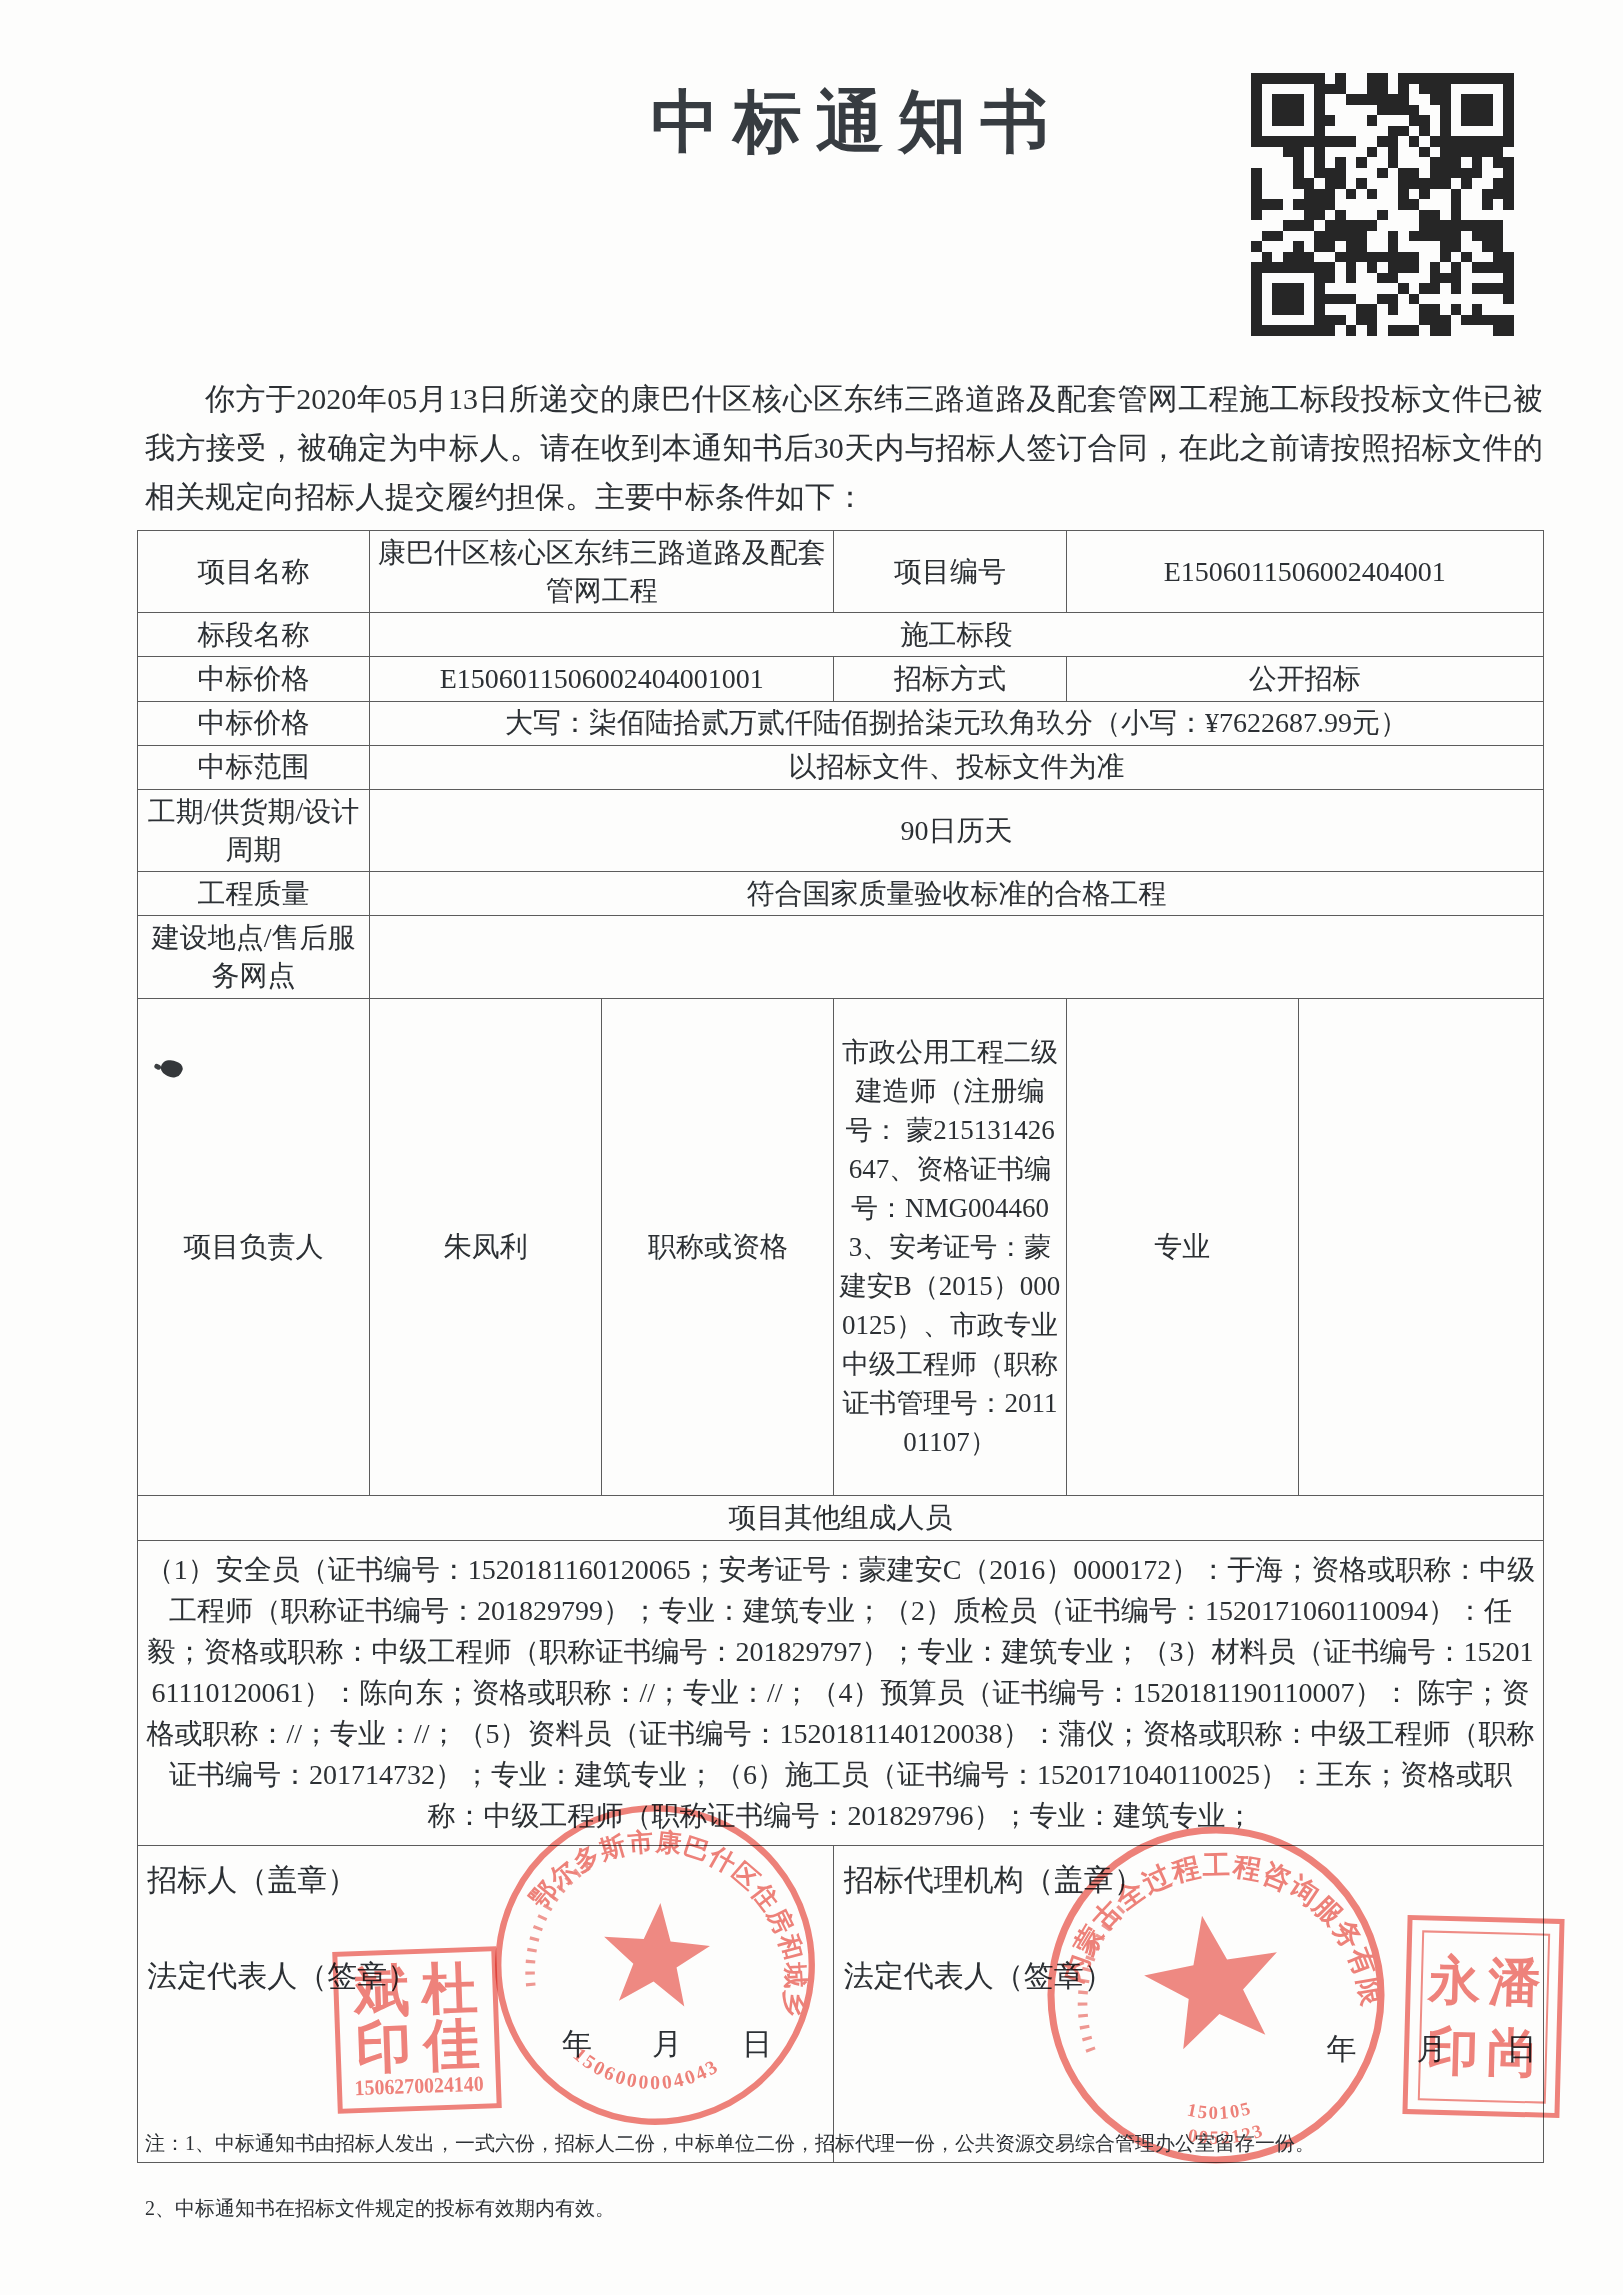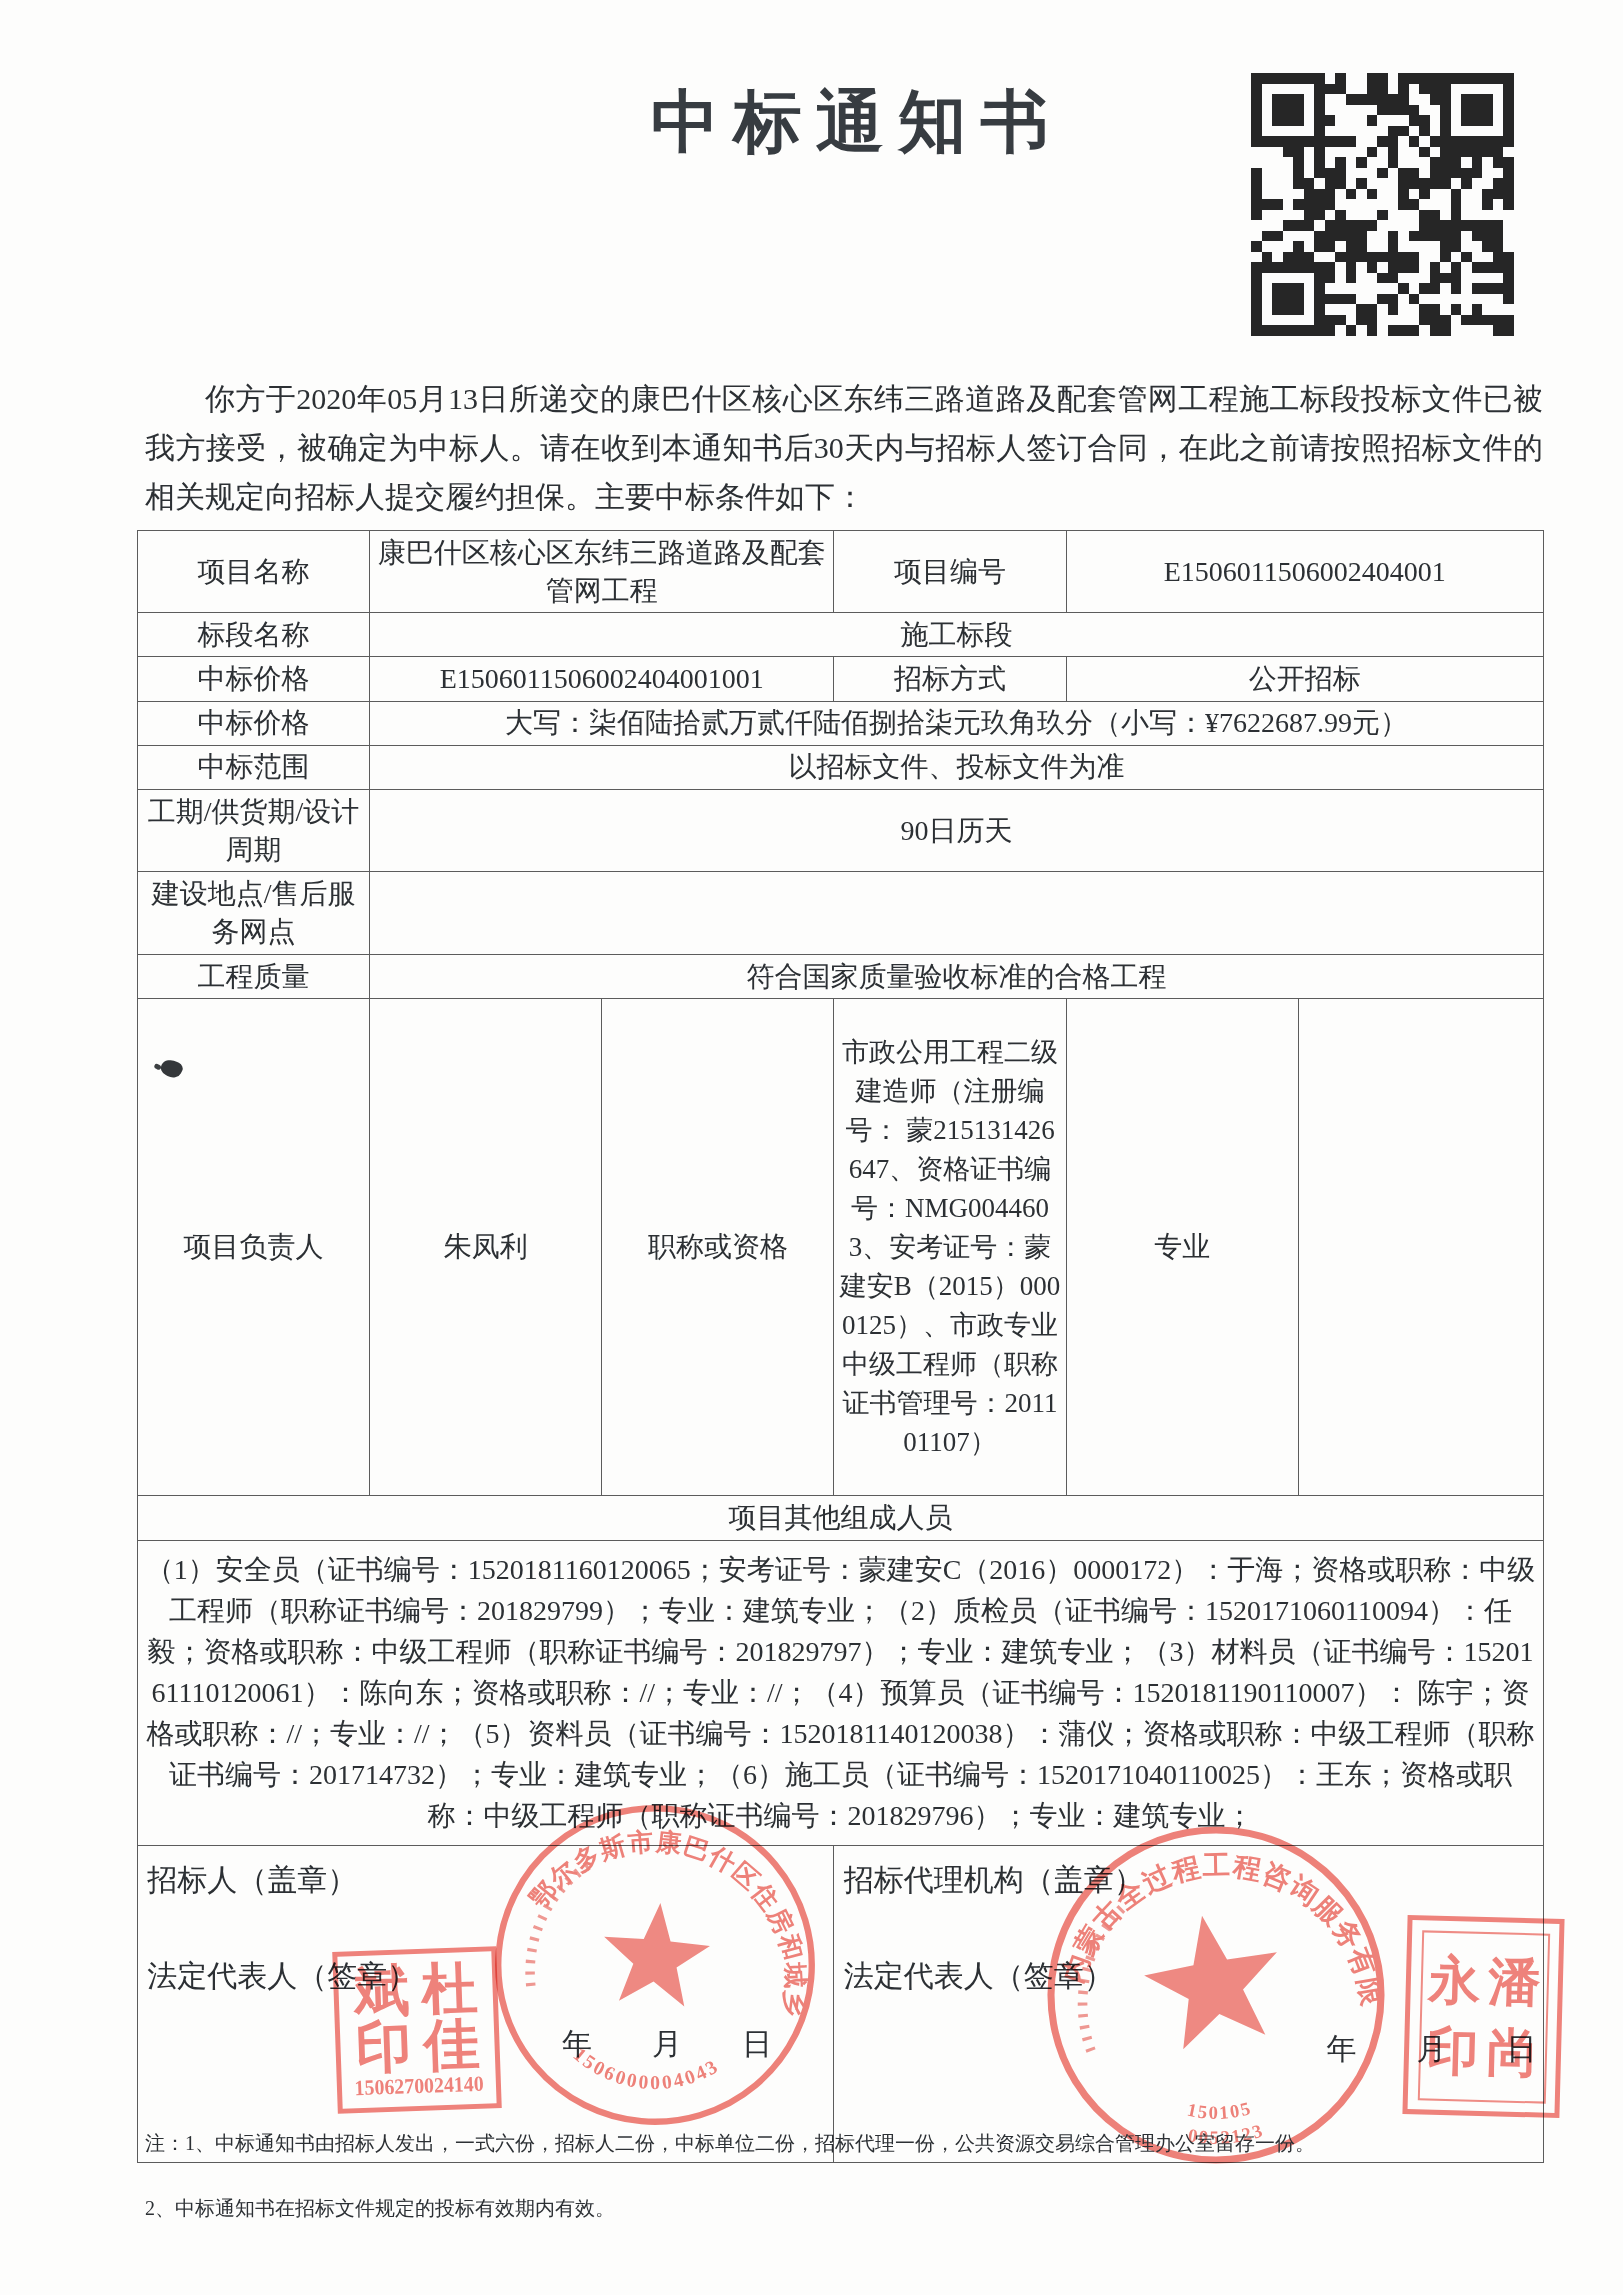--- a/index.html
+++ b/index.html
@@ -726,27 +726,27 @@
       <td colspan="5">大写：柒佰陆拾贰万贰仟陆佰捌拾柒元玖角玖分（小写：¥7622687.99元）</td>
     </tr>
     <tr style="height:36px">
       <td>中标范围</td>
       <td colspan="5">以招标文件、投标文件为准</td>
     </tr>
     <tr style="height:77px">
       <td>工期/供货期/设计周期</td>
       <td colspan="5">90日历天</td>
     </tr>
+    <tr style="height:35px">
+      <td>工程质量</td>
+      <td colspan="5">符合国家质量验收标准的合格工程</td>
+    </tr>
     <tr style="height:83px">
       <td>建设地点/售后服务网点</td>
       <td colspan="5"></td>
-    </tr>
-    <tr style="height:35px">
-      <td>工程质量</td>
-      <td colspan="5">符合国家质量验收标准的合格工程</td>
     </tr>
     <tr style="height:497px">
       <td>项目负责人</td>
       <td>朱凤利</td>
       <td>职称或资格</td>
       <td class="qualcell">市政公用工程二级建造师（注册编号： 蒙215131426647、资格证书编号：NMG0044603、安考证号：蒙建安B（2015）0000125）、市政专业中级工程师（职称证书管理号：201101107）</td>
       <td>专业</td>
       <td></td>
     </tr>
     <tr style="height:43px">

